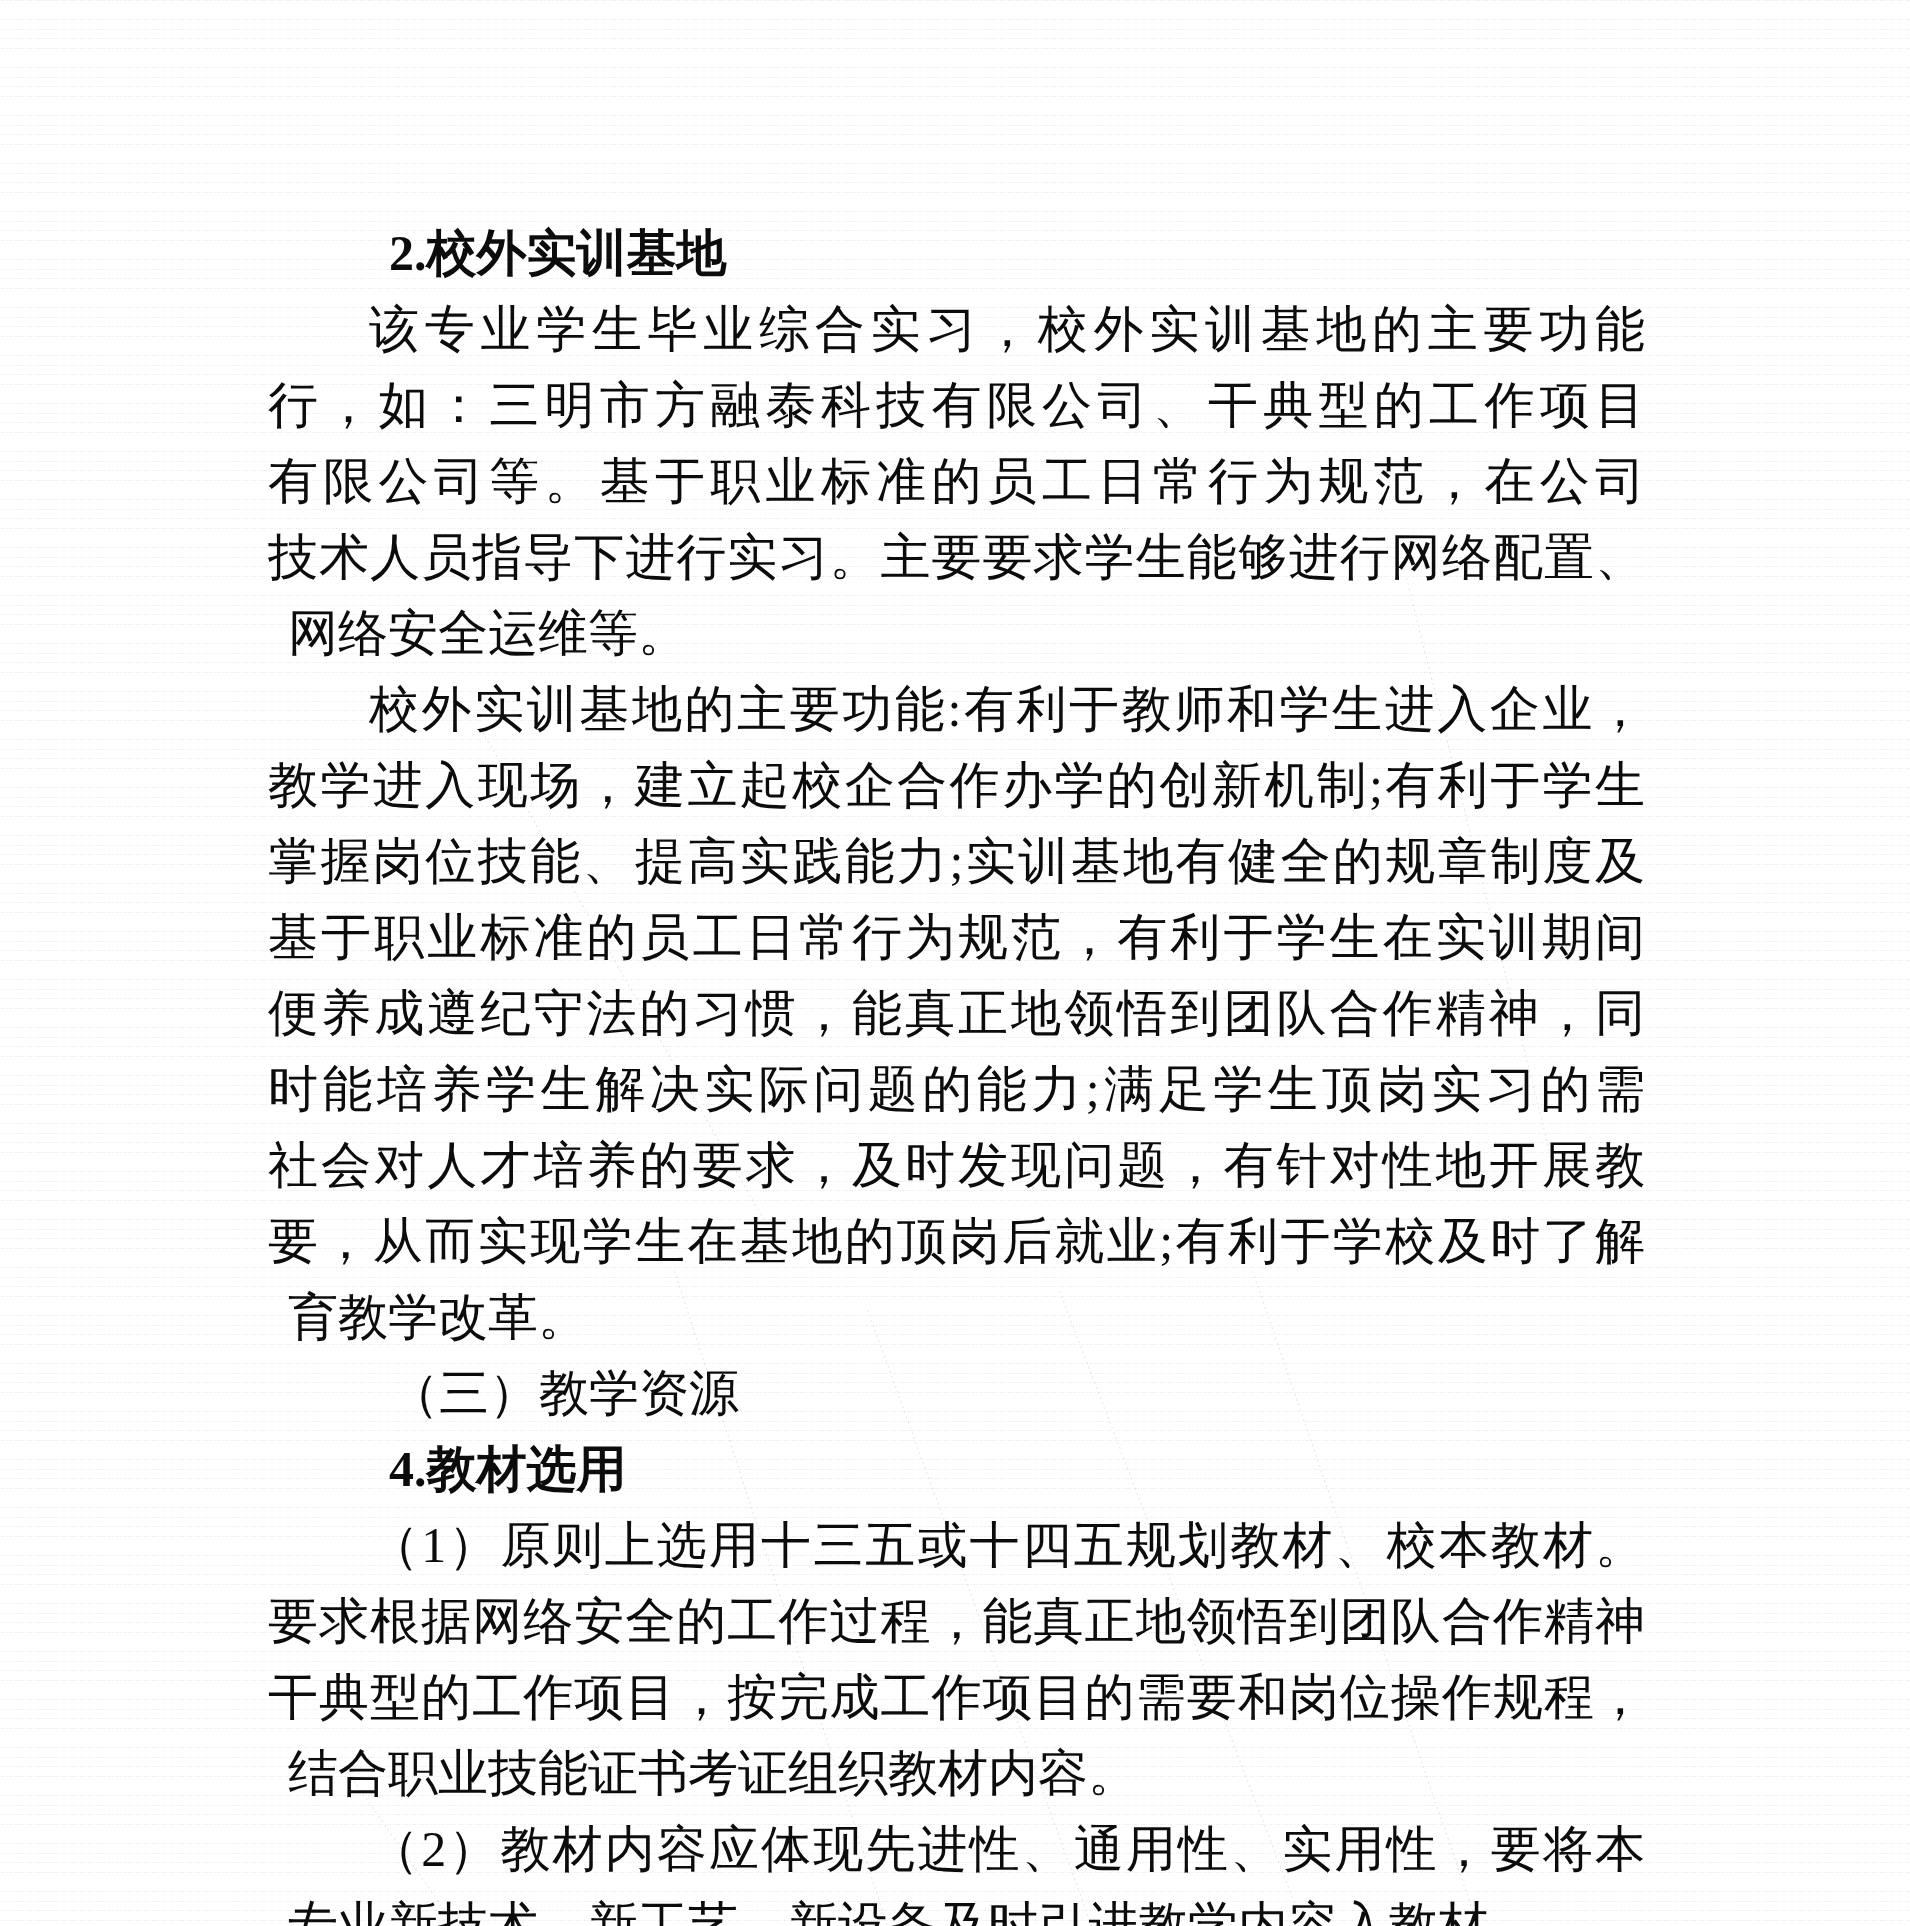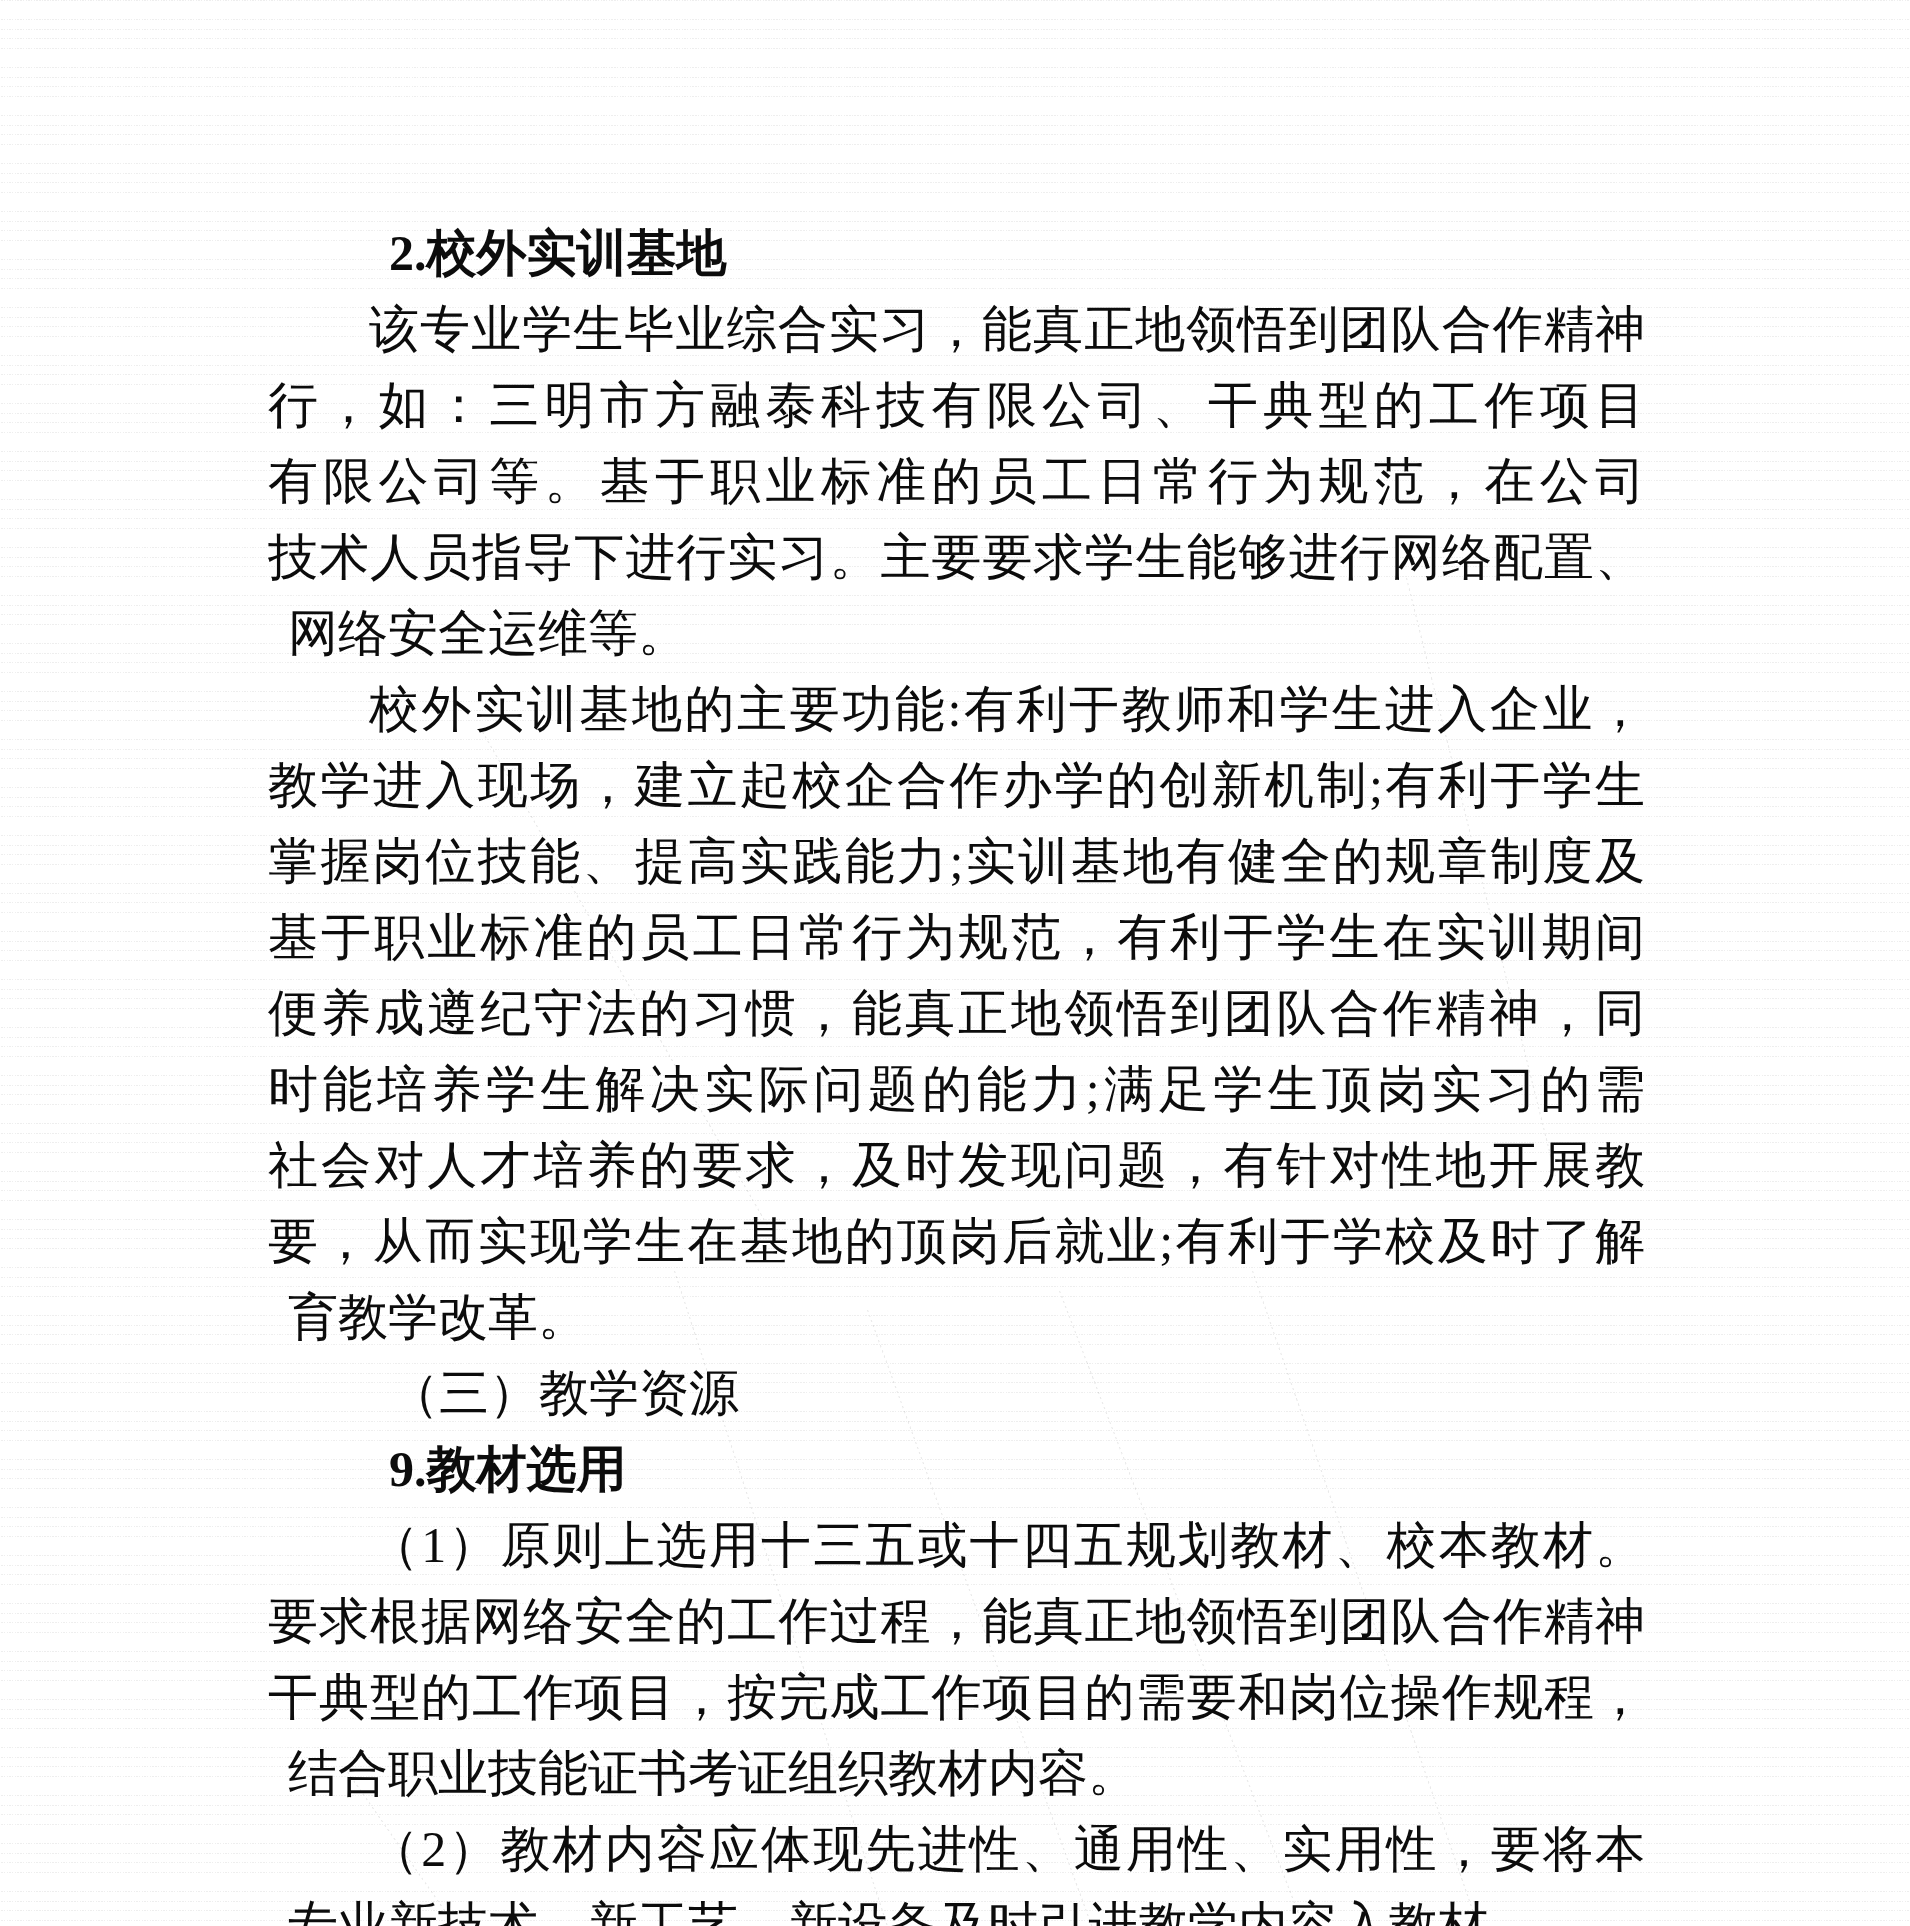--- a/index.html
+++ b/index.html
@@ -55,36 +55,36 @@
   <div class="diag" style="left:674px;top:1271px;height:925px;transform:rotate(-18deg);"></div>
   <div class="diag" style="left:867px;top:1310px;height:963px;transform:rotate(-20deg);"></div>
   <div class="diag" style="left:1059px;top:1291px;height:1002px;transform:rotate(-21deg);"></div>
   <div class="diag" style="left:1252px;top:1271px;height:925px;transform:rotate(-19deg);"></div>
   <div class="diag" style="left:1406px;top:578px;height:616px;transform:rotate(-14deg);"></div>
   <div class="diag" style="left:482px;top:732px;height:578px;transform:rotate(-30deg);"></div>
   <div class="diag" style="left:347px;top:1772px;height:655px;transform:rotate(-35deg);"></div>
 
   <div class="textblock">
     <div class="line b ind ns">2.校外实训基地</div>
-    <div class="line ind">该专业学生毕业综合实习，能真正地领悟到团队合作精神</div>
+    <div class="line ind">该专业学生毕业综合实习，校外实训基地的主要功能</div>
     <div class="line">行，如：三明市方融泰科技有限公司、干典型的工作项目</div>
     <div class="line">有限公司等。基于职业标准的员工日常行为规范，在公司</div>
     <div class="line">技术人员指导下进行实习。主要要求学生能够进行网络配置、</div>
     <div class="line ns">网络安全运维等。</div>
     <div class="line ind">校外实训基地的主要功能:有利于教师和学生进入企业，</div>
     <div class="line">教学进入现场，建立起校企合作办学的创新机制;有利于学生</div>
     <div class="line">掌握岗位技能、提高实践能力;实训基地有健全的规章制度及</div>
     <div class="line">基于职业标准的员工日常行为规范，有利于学生在实训期间</div>
     <div class="line">便养成遵纪守法的习惯，能真正地领悟到团队合作精神，同</div>
     <div class="line">时能培养学生解决实际问题的能力;满足学生顶岗实习的需</div>
     <div class="line">社会对人才培养的要求，及时发现问题，有针对性地开展教</div>
     <div class="line">要，从而实现学生在基地的顶岗后就业;有利于学校及时了解</div>
     <div class="line ns">育教学改革。</div>
     <div class="line ind ns">（三）教学资源</div>
-    <div class="line b ind ns">9.教材选用</div>
+    <div class="line b ind ns">4.教材选用</div>
     <div class="line ind">（1）原则上选用十三五或十四五规划教材、校本教材。</div>
     <div class="line">要求根据网络安全的工作过程，能真正地领悟到团队合作精神</div>
     <div class="line">干典型的工作项目，按完成工作项目的需要和岗位操作规程，</div>
     <div class="line ns">结合职业技能证书考证组织教材内容。</div>
     <div class="line ind">（2）教材内容应体现先进性、通用性、实用性，要将本</div>
     <div class="line ns">专业新技术、新工艺、新设备及时引进教学内容入教材。</div>
 
   </div>
 
 </div>

